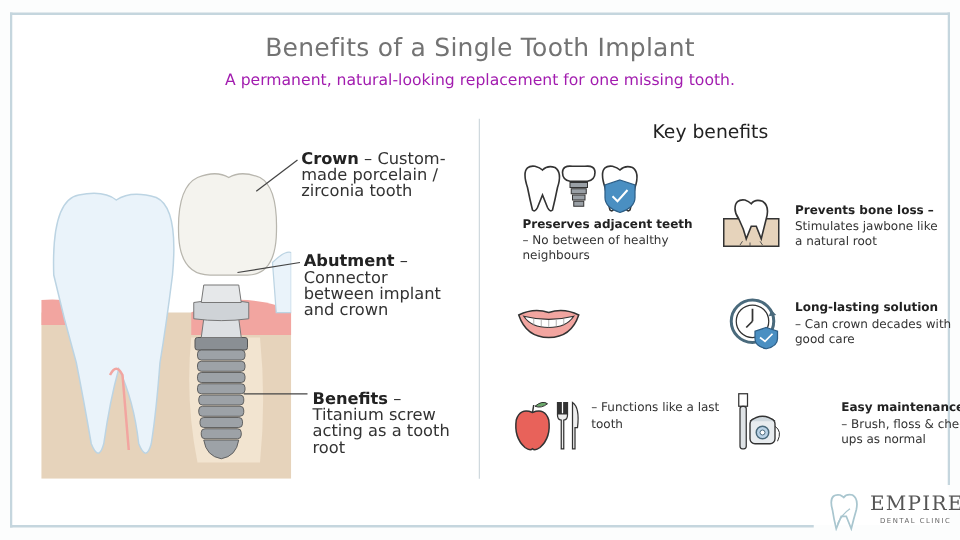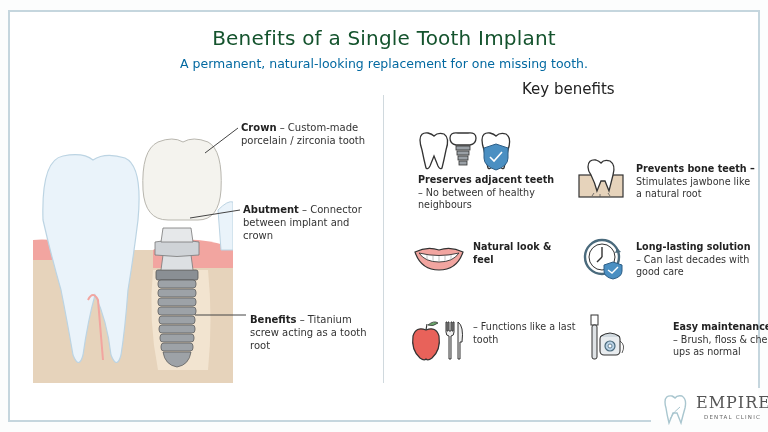--- a/index.html
+++ b/index.html
@@ -3,27 +3,27 @@
 <meta charset="utf-8">
 <style>
   *{box-sizing:border-box;margin:0;padding:0}
   html,body{width:768px;height:432px;background:#fcfdfd;overflow:hidden}
   body{position:relative;font-family:"DejaVu Sans","Liberation Sans",sans-serif;color:#222}
   .frame-top{position:absolute;left:8px;top:10px;width:752px;height:2px;background:#c5d6de}
   .frame-left{position:absolute;left:8px;top:10px;width:2px;height:412px;background:#c5d6de}
   .frame-right{position:absolute;left:758px;top:10px;width:2px;height:378px;background:#c5d6de}
   .frame-bottom{position:absolute;left:8px;top:420px;width:643px;height:2px;background:#c5d6de}
   .inner{position:absolute;left:10px;top:12px;width:748px;height:408px;background:#fff}
-  .title{position:absolute;left:0;width:768px;top:26px;text-align:center;font-size:20px;color:#14532d;letter-spacing:0.2px}
-  .subtitle{position:absolute;left:0;width:768px;top:56px;text-align:center;font-size:12.5px;color:#0369a1}
+  .title{position:absolute;left:0;width:768px;top:26px;text-align:center;font-size:20px;color:#737373;letter-spacing:0.2px}
+  .subtitle{position:absolute;left:0;width:768px;top:56px;text-align:center;font-size:12.5px;color:#a21caf}
   .divider{position:absolute;left:383px;top:95px;width:1px;height:288px;background:#d0d9de}
   .illus{position:absolute;left:33px;top:120px;width:200px;height:263px}
-  .label{position:absolute;font-size:10px;line-height:13px;color:#333}
+  .label{position:absolute;font-size:13px;line-height:13px;color:#333}
   .label b{color:#222}
-  .kb-title{position:absolute;left:522px;top:80px;font-size:15px;color:#222}
+  .kb-title{position:absolute;left:522px;top:96px;font-size:15px;color:#222}
   .benefit{position:absolute;font-size:9.6px;line-height:12.5px;color:#333}
   .benefit b{color:#222;display:block}
   .icon{position:absolute}
   .logo{position:absolute;left:662px;top:393px;width:100px;height:34px}
   .logo-word{position:absolute;left:34px;top:0;font-family:"DejaVu Serif","Liberation Serif",serif;font-size:16px;color:#555;letter-spacing:1px}
   .logo-sub{position:absolute;left:42px;top:21px;font-size:5.5px;color:#666;letter-spacing:1.2px}
 </style>
 </head>
 <body>
 
@@ -113,51 +113,50 @@
 <svg class="icon" style="left:578px;top:157px;width:46px;height:42px" viewBox="0 0 46 42">
   <rect x="1" y="18" width="44" height="22" fill="#e6d3bb" stroke="#333" stroke-width="1.2"></rect>
   <path d="M10 10 Q10 2 18 3 Q21 4 23 6 Q26 2 32 4 Q38 8 35 18 Q33 26 31 34 L27 24 L23 24 L19 34 Q17 26 13 18 Q10 14 10 10Z" fill="#fff" stroke="#333" stroke-width="1.3"></path>
   <g stroke="#555" stroke-width="0.8">
     <line x1="16" y1="36" x2="14" y2="39"></line>
       <line x1="22" y1="37" x2="22" y2="40"></line>
       <line x1="30" y1="36" x2="32" y2="39"></line>
   </g>
 </svg>
 <div class="benefit" style="left:636px;top:163px;width:120px">
-  <b>Prevents bone teeth –</b>
+  <b>Prevents bone loss –</b>
   <span>Stimulates jawbone like a natural root</span>
 </div>
 
 <svg class="icon" style="left:413px;top:244px;width:52px;height:28px" viewBox="0 0 52 28">
   <path d="M2 8 Q14 2 26 6 Q38 2 50 8 Q44 26 26 26 Q8 26 2 8Z" fill="#f2a5a0" stroke="#333" stroke-width="1.2"></path>
   <path d="M6 9 Q26 14 46 9 Q40 18 26 18 Q12 18 6 9Z" fill="#fff" stroke="#333" stroke-width="0.9"></path>
   <g stroke="#999" stroke-width="0.6">
       <line x1="14" y1="11" x2="14" y2="16"></line>
       <line x1="20" y1="12" x2="20" y2="17"></line>
       <line x1="26" y1="12" x2="26" y2="18"></line>
       <line x1="32" y1="12" x2="32" y2="17"></line>
       <line x1="38" y1="11" x2="38" y2="16"></line>
     </g>
 </svg>
 <div class="benefit" style="left:473px;top:241px;width:100px">
-  <b>Natural look &amp; feel</b>
 </div>
 
 <svg class="icon" style="left:583px;top:238px;width:42px;height:42px" viewBox="0 0 42 42">
   <circle cx="19" cy="19" r="17" fill="#fff" stroke="#4a6a7c" stroke-width="2.4"></circle>
   <circle cx="19" cy="19" r="13" fill="#fff" stroke="#333" stroke-width="1"></circle>
   <line x1="19" y1="19" x2="19" y2="9" stroke="#333" stroke-width="1.4"></line>
   <line x1="19" y1="19" x2="14" y2="24" stroke="#333" stroke-width="1.4"></line>
   <path d="M34 10 L38 14 L32 15Z" fill="#4a6a7c"></path>
   <path d="M30 24 L39 27 L39 33 Q39 39 30 41 Q21 39 21 33 L21 27Z" fill="#4a8fc2" stroke="#2d5e86" stroke-width="1"></path>
   <path d="M25 32 L29 35 L35 29" fill="none" stroke="#fff" stroke-width="1.4"></path>
 </svg>
 <div class="benefit" style="left:636px;top:241px;width:125px">
   <b>Long-lasting solution</b>
-  <span>– Can last decades with good care</span>
+  <span>– Can crown decades with good care</span>
 </div>
 
 <svg class="icon" style="left:410px;top:318px;width:56px;height:44px" viewBox="0 0 56 44">
   <path d="M16 12 Q6 8 3 18 Q1 32 10 40 Q14 43 16 41 Q18 43 22 40 Q31 32 29 18 Q26 8 16 12Z" fill="#e8625a" stroke="#333" stroke-width="1.2"></path>
   <path d="M16 12 L17 6" stroke="#333" stroke-width="1.2"></path>
   <path d="M18 7 Q24 2 28 5 Q23 9 18 7Z" fill="#6aa86a" stroke="#333" stroke-width="0.8"></path>
   <g fill="#eee" stroke="#333" stroke-width="1">
     <path d="M36 4 L36 14 Q36 18 39 18 L39 41 L41 41 L41 18 Q44 18 44 14 L44 4 L43 4 L43 13 L42 13 L42 4 L41 4 L41 13 L39 13 L39 4 L38 4 L38 13 L37 13 L37 4Z"></path>
     <path d="M48 4 Q54 8 52 24 L50 24 L50 41 L48 41Z"></path>
   </g>

